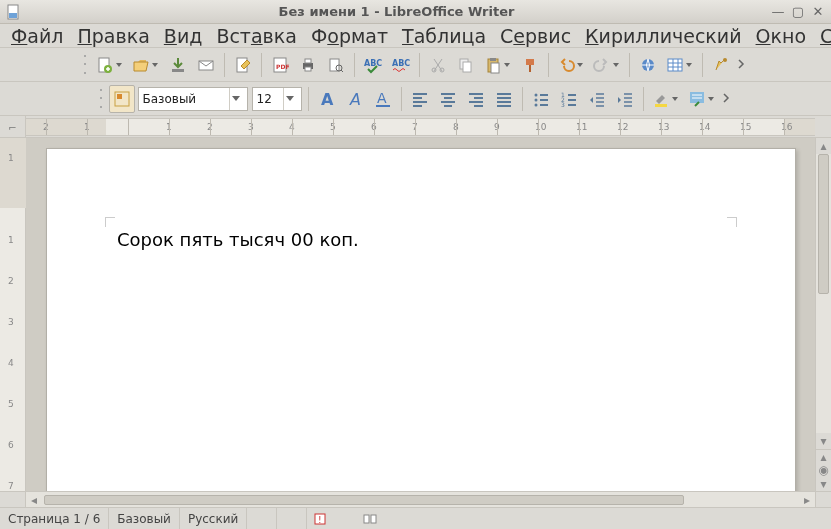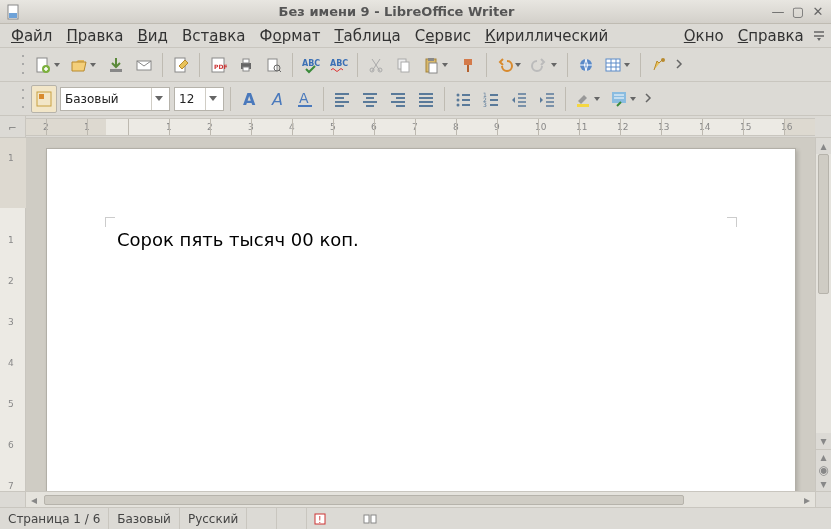--- a/index.html
+++ b/index.html
@@ -6,26 +6,26 @@
 body { background: #dcdad5; width: 831px; height: 529px; overflow: hidden; display: flex; flex-direction: column; font-size: 12px; color: #333; }
 
 
 .titlebar { height: 24px; background: linear-gradient(to bottom,#e8e6e1,#d3d0ca); display:flex; align-items:center; padding:0 6px; border-bottom:1px solid #bfbbb2; }
 .titlebar .appicon { width:16px; height:16px; margin-right:6px; }
 .titlebar .title { flex:1; text-align:center; font-weight:bold; color:#555; font-size:13px; }
 .titlebar .winbtn { width:14px; height:14px; margin-left:6px; color:#666; font-size:13px; line-height:14px; text-align:center; cursor:pointer; }
 
 
 .menubar { height:24px; display:flex; align-items:center; padding:0 4px; background:#dcdad5; border-bottom:1px solid #c9c6bf; }
-.menubar .menuitem { padding:0 7px; height:22px; line-height:22px; font-size:15px; color:#333; cursor:pointer; }
+.menubar .menuitem { padding:0 7px; height:22px; line-height:22px; font-size:19px; color:#333; cursor:pointer; }
 .menubar .menuitem span.u { text-decoration:underline; }
 .menubar .sidebar-chevrons { margin-left:auto; width:18px; height:18px; display:flex; align-items:center; justify-content:center; color:#666; cursor:pointer; }
 
 
-.toolbar { height:34px; display:flex; align-items:center; padding:0 20px; background:#dcdad5; border-bottom:1px solid #c9c6bf; gap:0; }
+.toolbar { height:34px; display:flex; align-items:center; padding:0 9px; background:#dcdad5; border-bottom:1px solid #c9c6bf; gap:0;justify-content:center; }
 .tbtn { min-width:26px; height:28px; display:flex; align-items:center; justify-content:center; margin:0 1px; border:1px solid transparent; border-radius:2px; cursor:pointer; }
 .tbtn.drop { min-width:34px; padding-right:2px; }
 .tbtn .car { width:0;height:0;border-left:3px solid transparent;border-right:3px solid transparent;border-top:4px solid #666;margin-left:2px; }
 .sep { width:1px; height:24px; background:#bfbbb2; margin:0 4px; }
 .handle { width:6px; height:26px; margin-right:4px; display:flex; flex-direction:column; justify-content:space-around; }
 .handle i { display:block; width:2px; height:2px; background:#999; border-radius:50%; margin-left:2px; }
 
 .combo { height:24px; background:#fff; border:1px solid #b6b3ab; display:flex; align-items:center; padding:0 4px; margin:0 2px; cursor:text; }
 .combo .cval { flex:1; font-size:12px; color:#222; }
 .combo .cbtn { width:14px; height:22px; display:flex; align-items:center; justify-content:center; margin-left:3px; border-left:1px solid #d0cdc5; cursor:pointer; }
@@ -69,21 +69,21 @@
 </head>
 <body>
 
 <div class="titlebar">
   <span class="appicon">
     <svg width="16" height="16">
         <rect x="2" y="1" width="10" height="14" fill="#fff" stroke="#888"></rect>
         <rect x="3" y="9" width="8" height="5" fill="#6ea2d8"></rect>
       </svg>
   </span>
-  <div class="title">Без имени 9 - LibreOffice Writer</div>
+  <div class="title">Без имени 1 - LibreOffice Writer</div>
   <div class="winbtn">—</div>
   <div class="winbtn">▢</div>
   <div class="winbtn">✕</div>
 </div>
 
 <div class="menubar">
   <div class="menuitem"><span class="u">Ф</span>айл</div>
   <div class="menuitem"><span class="u">П</span>равка</div>
   <div class="menuitem"><span class="u">В</span>ид</div>
   <div class="menuitem">Вст<span class="u">а</span>вка</div>

